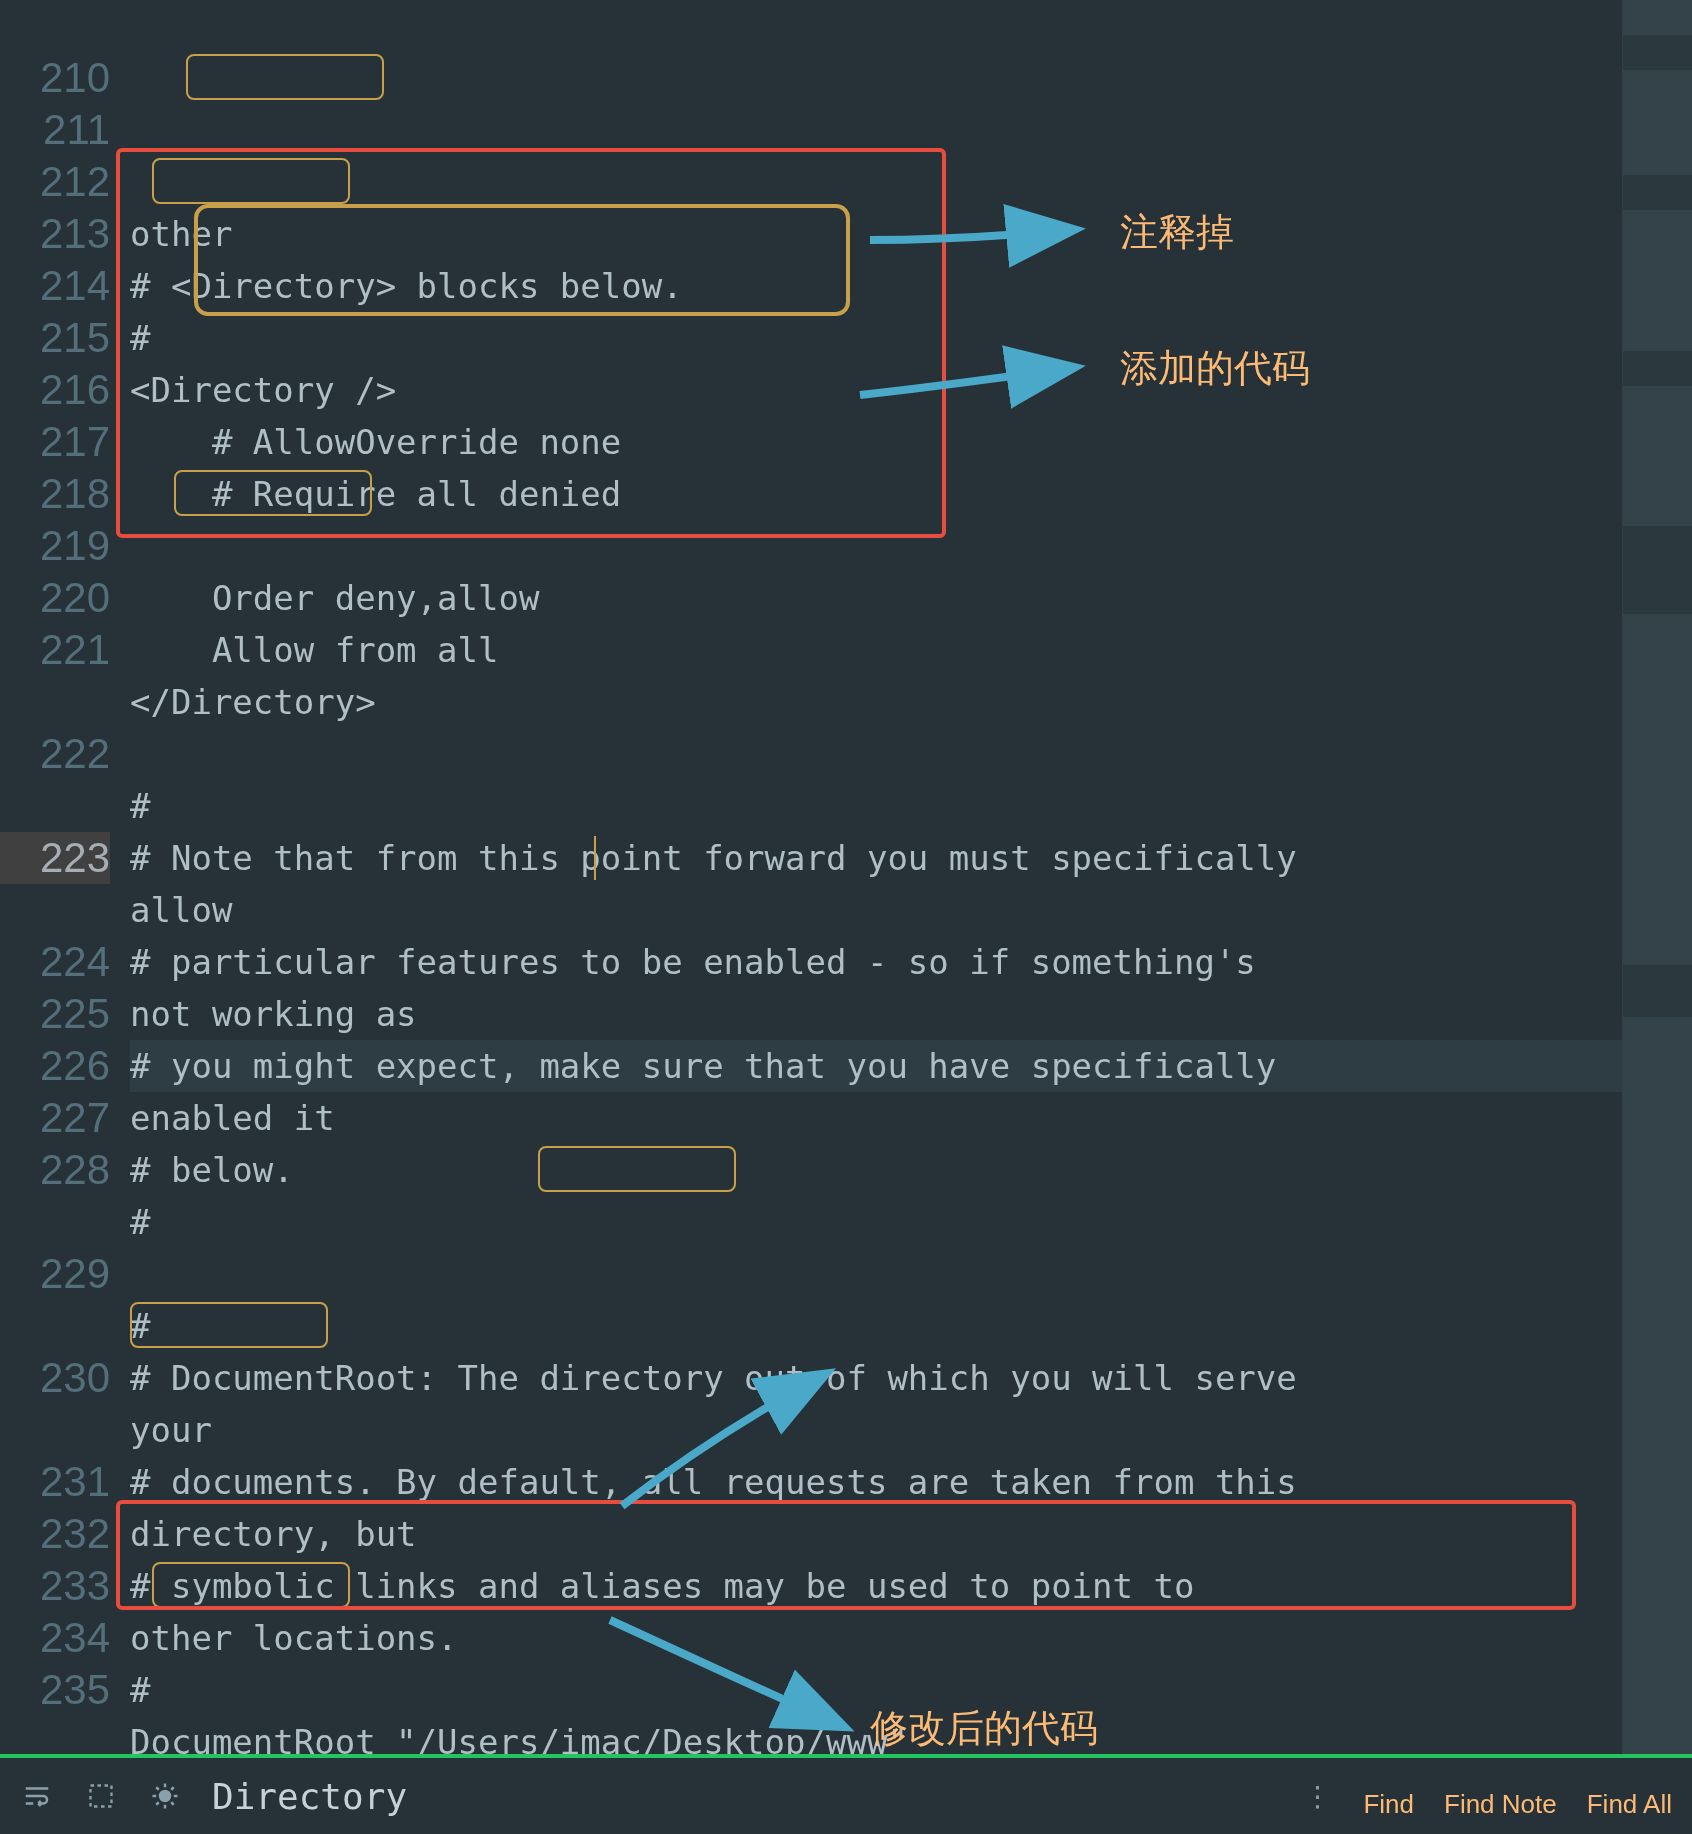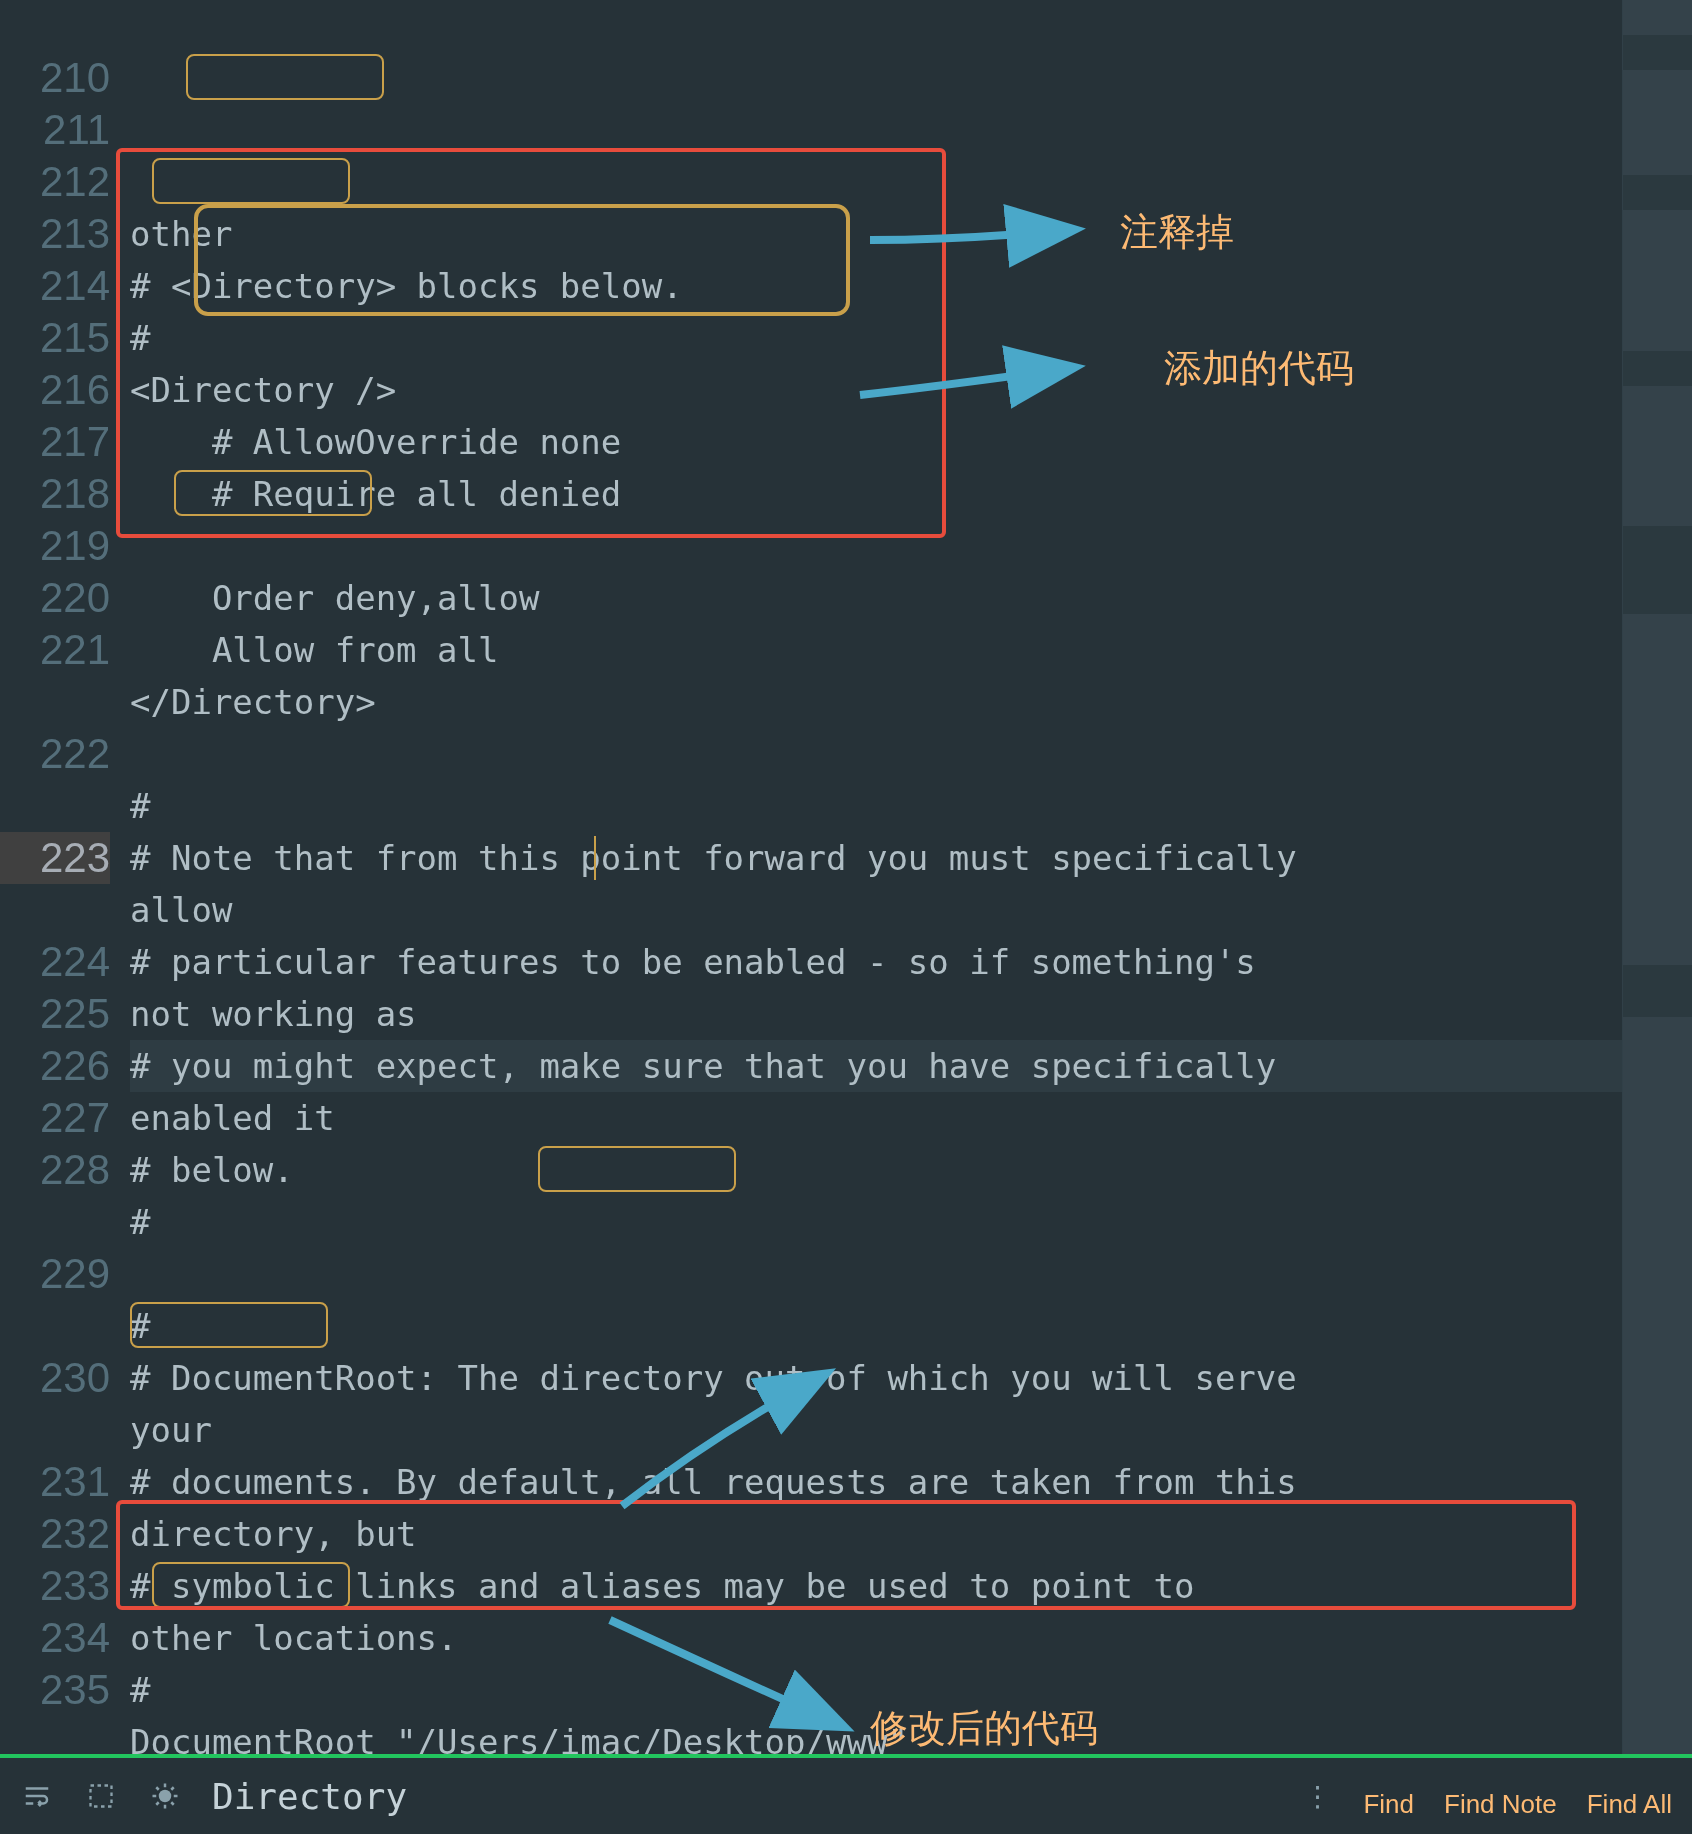--- a/index.html
+++ b/index.html
@@ -209,21 +209,21 @@
       <defs>
           <marker id="ah4" markerWidth="10" markerHeight="10" refX="8" refY="4" orient="auto">
             <path d="M0,0 L10,4 L0,8 Z" fill="#4aa8c9"></path>
           </marker>
         </defs>
       <path d="M10,10 Q140,70 240,115" stroke="#4aa8c9" stroke-width="8" fill="none" marker-end="url(#ah4)"></path>
     </svg>
 
     
     <span class="annot" style="left:990px; top:206px;">注释掉</span>
-    <span class="annot" style="left:990px; top:342px;margin-left:44px;">添加的代码</span>
+    <span class="annot" style="left:990px; top:342px;">添加的代码</span>
     <span class="annot" style="left:740px; top:1702px;">修改后的代码</span>
 
     
     <span class="cursor-mark" style="left:464px; top:836px;"></span>
 
   </div>
   <div class="minimap"></div>
 </div>
 
 <div class="statusbar">

